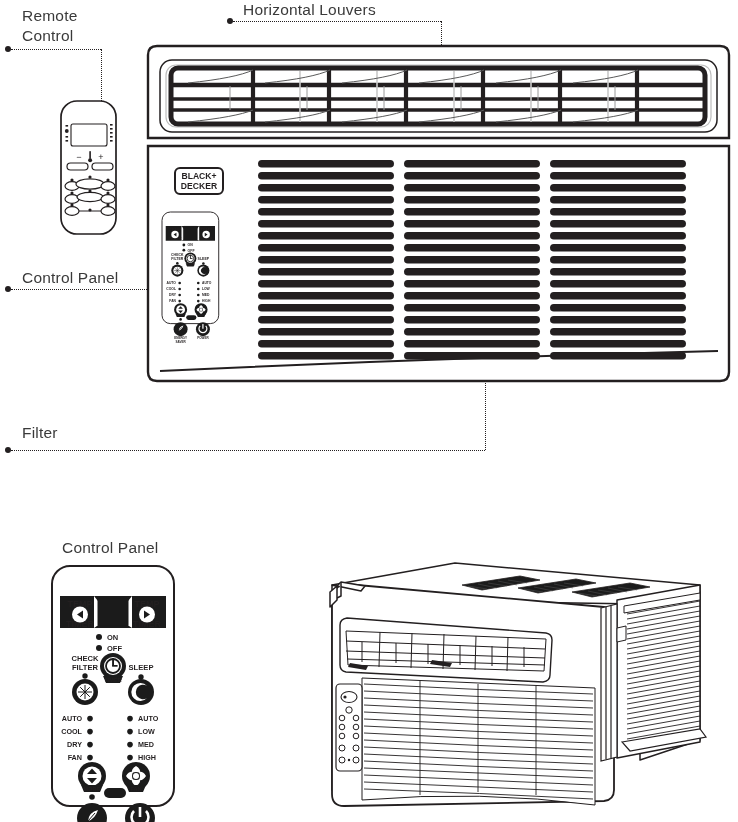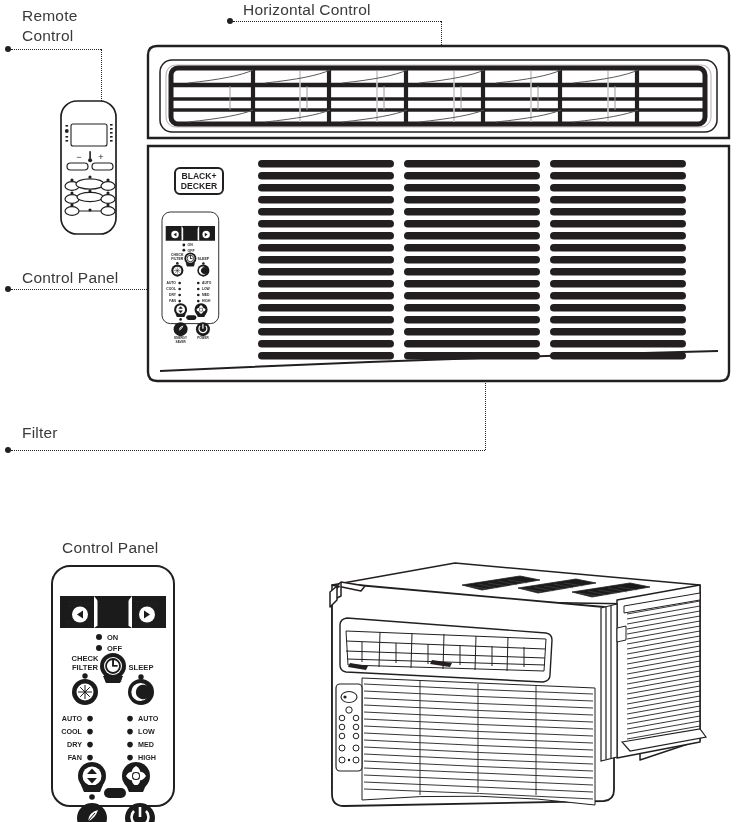--- a/index.html
+++ b/index.html
@@ -14,21 +14,21 @@
   svg{position:absolute;left:0;top:0;overflow:visible;}
   .lbl{font-family:"Liberation Sans",sans-serif;font-weight:bold;fill:#231f20;}
 </style>
 </head>
 <body>
 
 <div class="stage">
 
   <div class="callout" style="left:22px;top:6px;">Remote
 Control</div>
-  <div class="callout" style="left:243px;top:0px;">Horizontal Control</div>
+  <div class="callout" style="left:243px;top:0px;">Horizontal Louvers</div>
   <div class="callout" style="left:22px;top:268px;">Control Panel</div>
   <div class="callout" style="left:22px;top:423px;">Filter</div>
   <div class="callout" style="left:62px;top:538px;">Control Panel</div>
 
   <div class="dot" style="left:5px;top:46px;"></div>
   <div class="dline-h" style="left:11px;top:49px;width:90px;"></div>
   <div class="dline-v" style="left:101px;top:49px;height:90px;"></div>
 
   <div class="dot" style="left:227px;top:18px;"></div>
   <div class="dline-h" style="left:233px;top:21px;width:208px;"></div>

